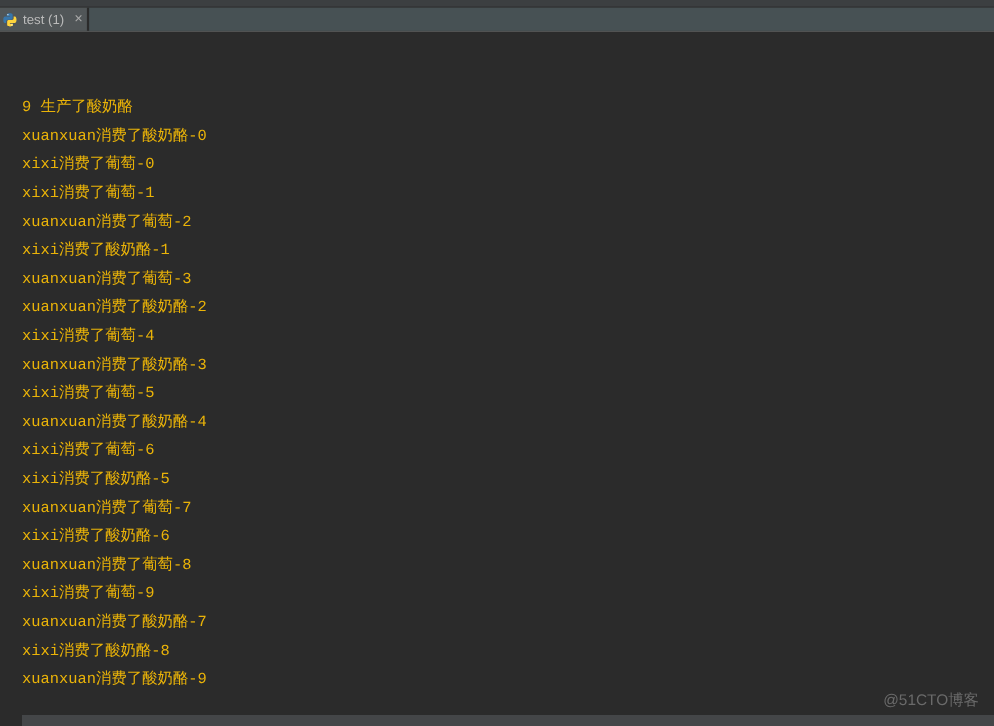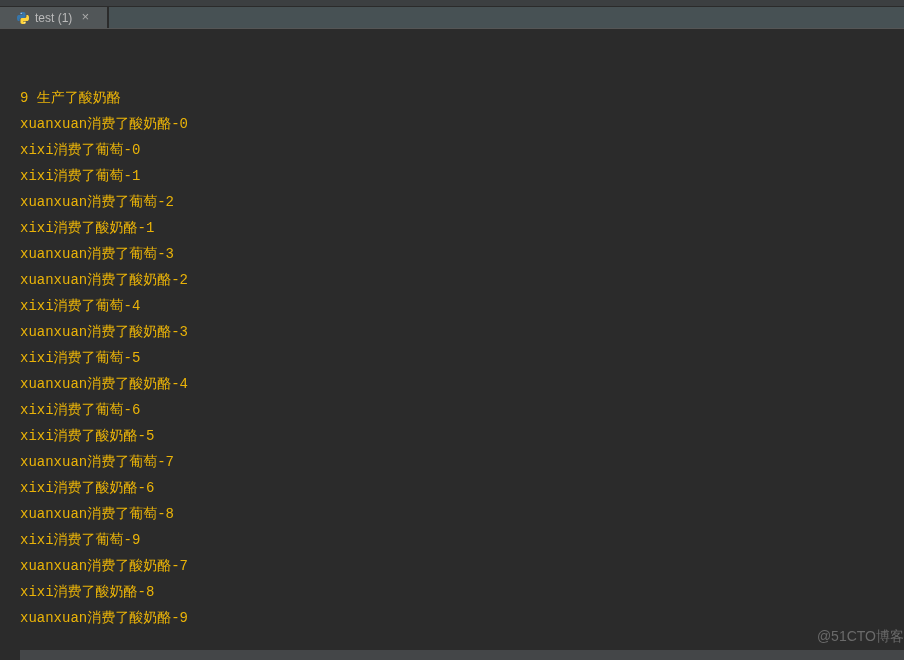--- a/index.html
+++ b/index.html
@@ -25,21 +25,21 @@
     .tab-bar {
       display: flex;
       align-items: center;
       background: #3c3f41;
       height: 22px;
       border-bottom: 1px solid #555;
     }
     .tab {
       display: flex;
       align-items: center;
-      padding: 0 16px;
+      padding: 0 2px;
       height: 100%;
       background: #515658;
       border-right: 1px solid #2b2b2b;
       gap: 5px;
     }
     .tab-icon {
       width: 14px;
       height: 14px;
       display: flex;
       align-items: center;
@@ -71,21 +71,21 @@
       padding: 4px 0 0 20px;
       line-height: 26px;
       white-space: pre;
     }
     .output-line {
       color: #eab308;
     }
     .watermark {
       position: absolute;
       bottom: 14px;
-      right: 0;
+      right: 14px;
       color: #6a6a6a;
       font-size: 14px;
       font-family: "Arial", sans-serif;
     }
     .scrollbar-track {
       position: absolute;
       bottom: 0;
       left: 20px;
       right: 0;
       height: 10px;

